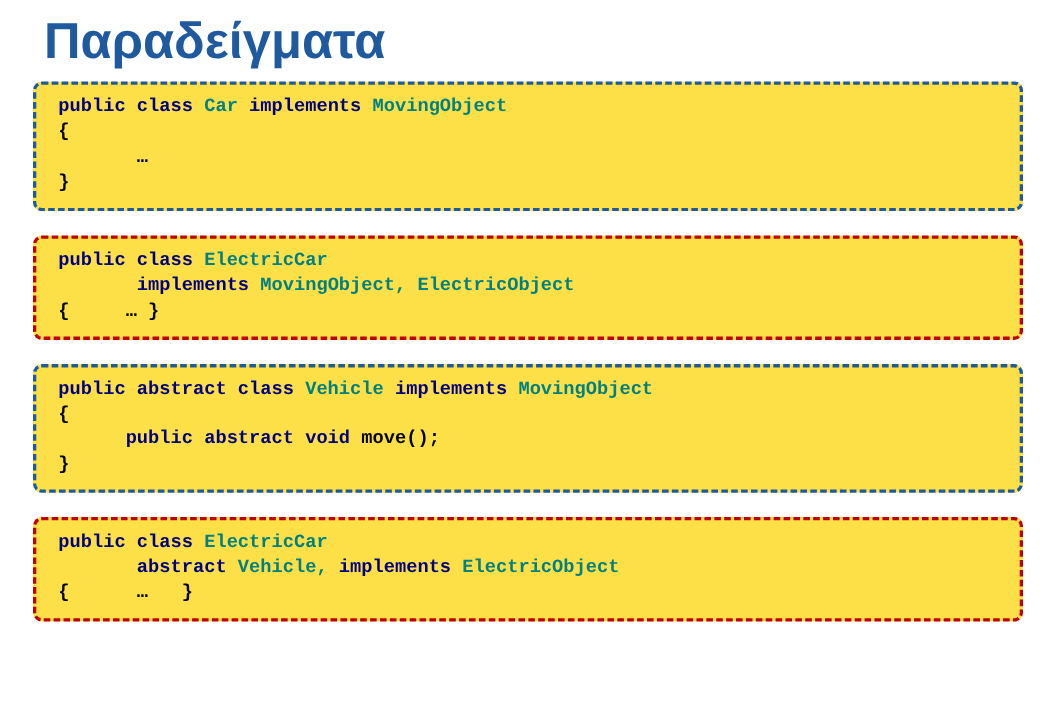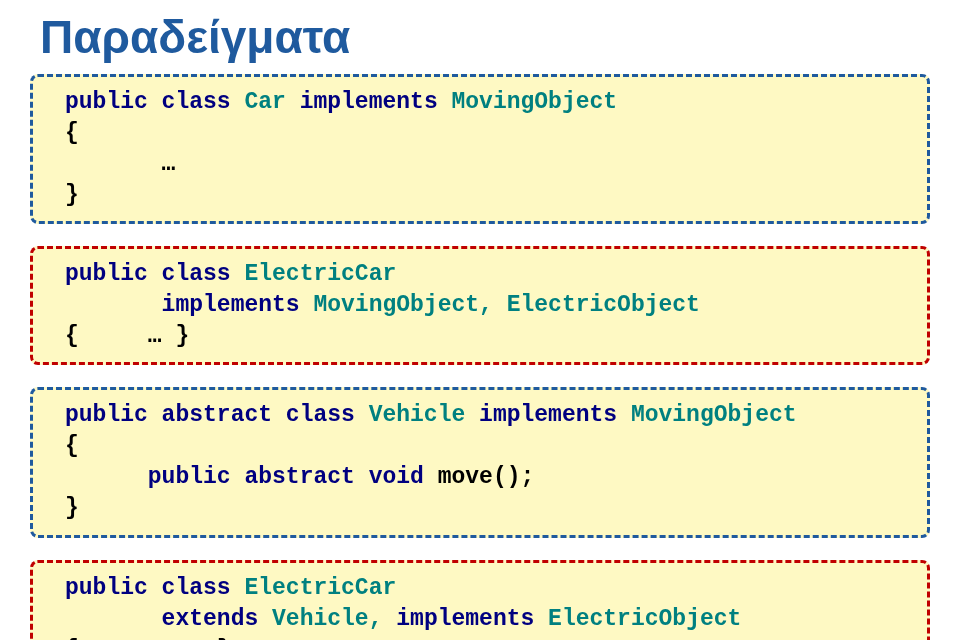--- a/index.html
+++ b/index.html
@@ -12,26 +12,26 @@
     overflow: hidden;
   }
   .title {
     font-family: Arial, sans-serif;
     font-size: 46px;
     color: #1f5a9e;
     font-weight: bold;
     margin: 0 0 10px 10px;
   }
   .code-box {
-    background: #fef9c3;
+    background: #fde047;
     border: 3px dashed;
     border-radius: 8px;
-    padding: 10px 32px;
+    padding: 10px 20px;
     margin-bottom: 22px;
-    font-size: 23px;
+    font-size: 17px;
     font-weight: bold;
     line-height: 1.35;
     white-space: pre;
   }
   .box1 { border-color: #1f5a9e; }
   .box2 { border-color: #c00000; }
   .box3 { border-color: #1f5a9e; }
   .box4 { border-color: #c00000; }
   .kw { color: #000080; }
   .type { color: #008080; }
@@ -50,14 +50,14 @@
 <div class="code-box box2"><span class="kw">public class </span><span class="type">ElectricCar</span>
 <span class="kw">       implements </span><span class="type">MovingObject, ElectricObject</span>
 <span class="txt">{     … }</span></div>
 
 <div class="code-box box3"><span class="kw">public abstract class </span><span class="type">Vehicle </span><span class="kw">implements </span><span class="type">MovingObject</span>
 <span class="txt">{</span>
 <span class="kw">      public abstract void </span><span class="txt">move();</span>
 <span class="txt">}</span></div>
 
 <div class="code-box box4"><span class="kw">public class </span><span class="type">ElectricCar</span>
-<span class="kw">       extends </span><span class="type">Vehicle, </span><span class="kw">implements </span><span class="type">ElectricObject</span>
+<span class="kw">       abstract </span><span class="type">Vehicle, </span><span class="kw">implements </span><span class="type">ElectricObject</span>
 <span class="txt">{      …   }</span></div>
 
 </body></html>

